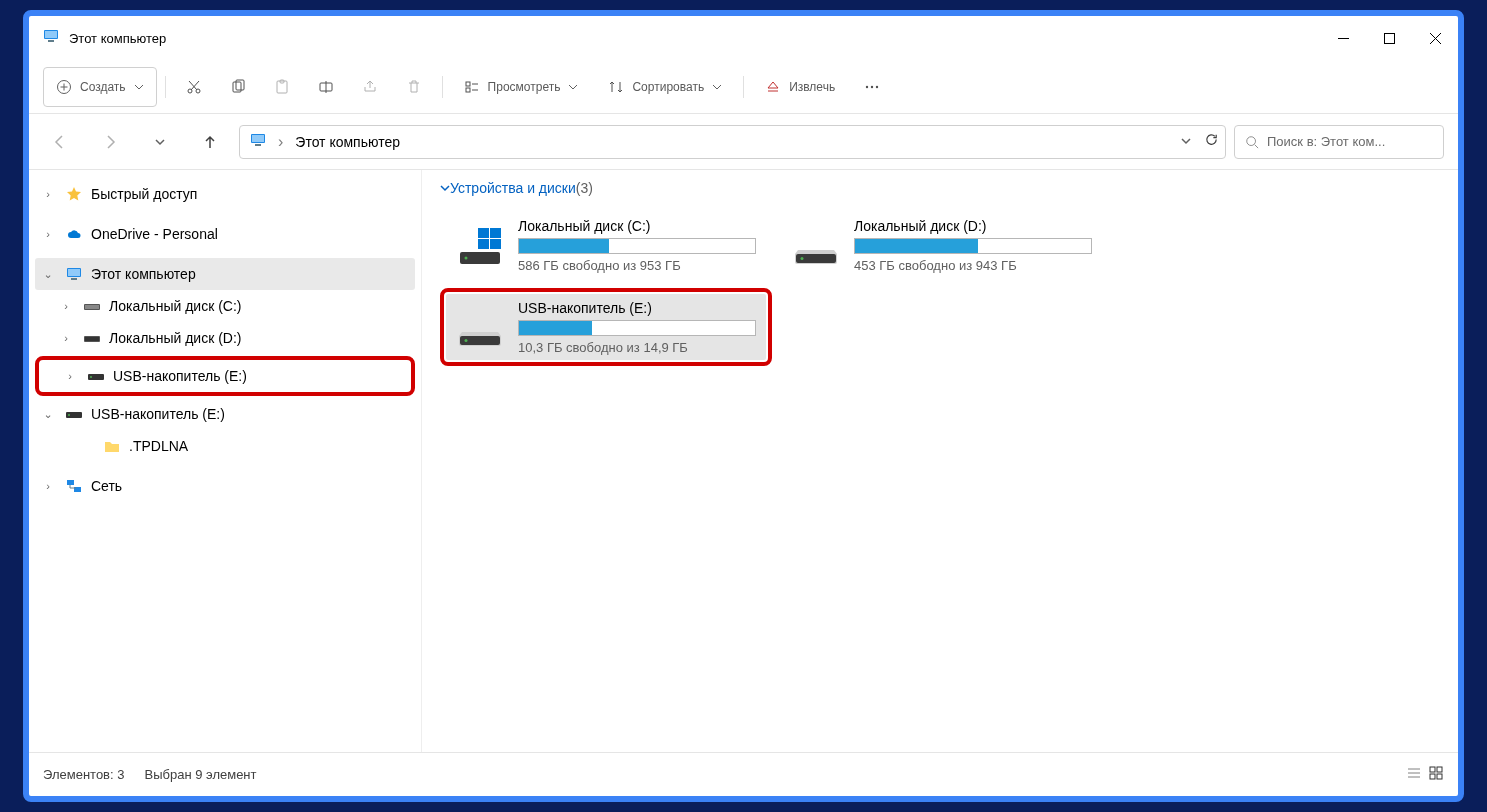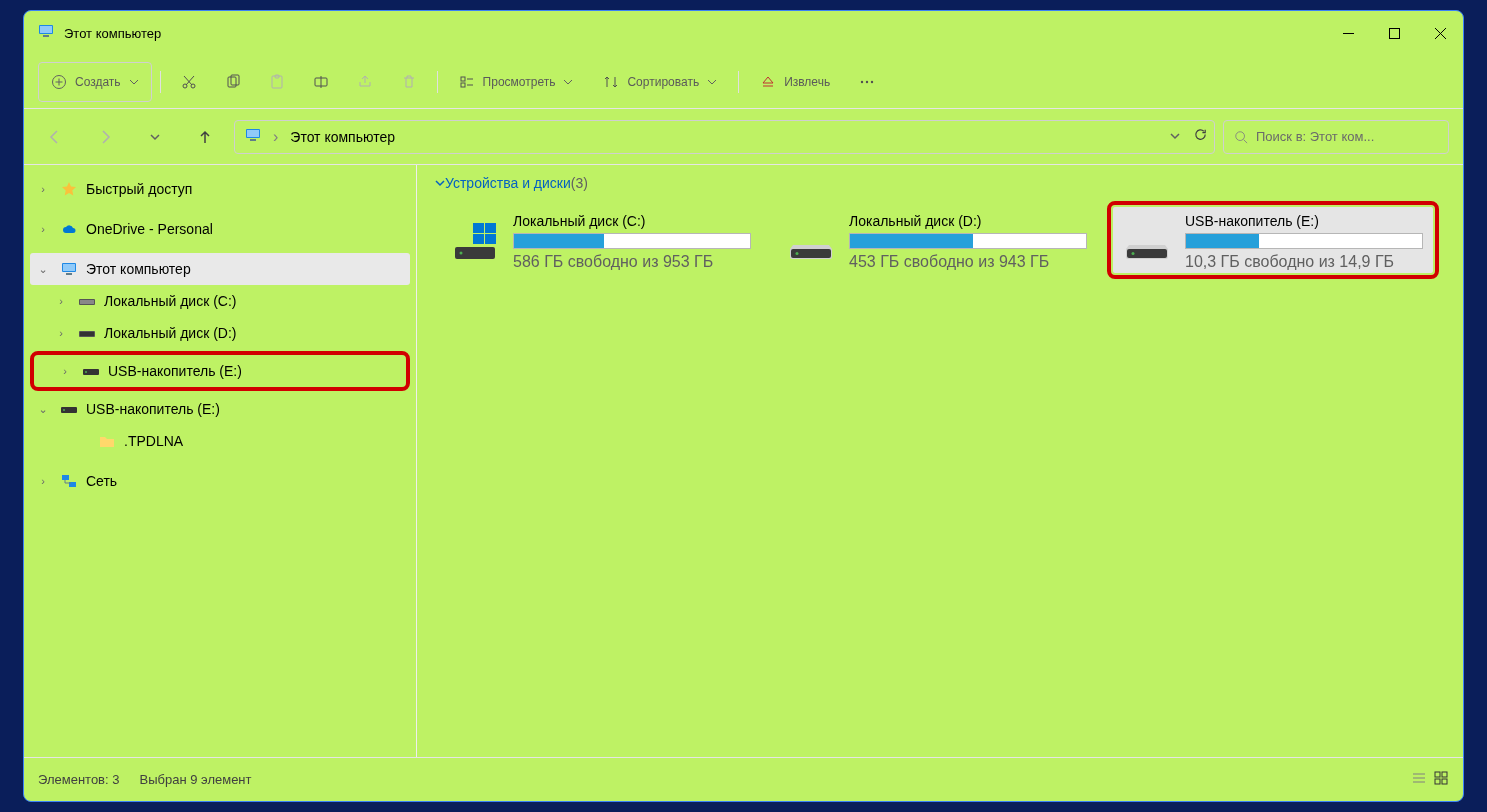--- a/index.html
+++ b/index.html
@@ -1,19 +1,19 @@
 <!DOCTYPE html>
 <html><head>
 <meta charset="utf-8">
 <style>
   * { box-sizing: border-box; margin: 0; padding: 0; font-family: "Segoe UI", sans-serif; }
   body { background: #0a1e5a; padding: 10px 0 0 0; }
   .window {
-    width: 1441px; height: 792px; margin: 0 auto; background: #bef264;
-    border: 1px solid #3b82f6; border-radius: 8px; overflow: hidden;
+    width: 1441px; height: 792px; margin: 0 auto; background: #ffffff;
+    border: 6px solid #3b82f6; border-radius: 8px; overflow: hidden;
     display: flex; flex-direction: column;
   }
   .titlebar { height: 44px; display: flex; align-items: center; padding: 0 0 0 14px; }
   .titlebar .icon { margin-right: 10px; }
   .titlebar .title { font-size: 13px; color: #000; }
   .titlebar .win-controls { margin-left: auto; display: flex; }
   .win-btn { width: 46px; height: 44px; display: flex; align-items: center; justify-content: center; color:#000; }
   .win-btn svg { width:11px; height:11px; }
 
   .toolbar {
@@ -29,21 +29,21 @@
   .addressbar-row {
     height: 56px; display:flex; align-items:center; gap:8px; padding: 0 14px 0 10px;
     border-bottom: 1px solid #e5e5e5;
   }
   .nav-btn { width:42px; height:42px; display:flex; align-items:center; justify-content:center; color:#616161; }
   .nav-btn.disabled { color:#b0b0b0; }
   .addr-box { flex:1; height:34px; border:1px solid #cfcfcf; border-radius:4px; display:flex; align-items:center; padding: 0 6px 0 10px; gap:12px; }
   .addr-box .crumb { font-size:14px; display:flex; align-items:center; gap:10px; }
   .addr-box .spacer { flex:1; }
   .addr-caret { color:#616161; }
-  .search-box { width:226px; height:34px; border:1px solid #cfcfcf; border-radius:4px; display:flex; align-items:center; padding:0 10px; color:#6a6a6a; font-size:13px; gap:8px; overflow:hidden; white-space:nowrap; }
+  .search-box { width:210px; height:34px; border:1px solid #cfcfcf; border-radius:4px; display:flex; align-items:center; padding:0 10px; color:#6a6a6a; font-size:13px; gap:8px; overflow:hidden; white-space:nowrap; }
 
   .body { flex:1; display:flex; min-height:0; }
   .sidebar { width:392px; padding: 8px 6px; overflow:auto; }
   .tree-item { height:32px; display:flex; align-items:center; font-size:14px; gap:8px; padding-right:6px; border-radius:3px; }
   .tree-item.selected { background:#e9e9e9; }
   .tree-item .chev { width:18px; text-align:center; color:#6a6a6a; font-size:11px; }
   .tree-item .indent0 { margin-left:4px; }
   .tree-item .indent1 { margin-left:22px; }
   .tree-item .indent2 { margin-left:42px; }
   .tree-item .ic { width:18px; display:flex; justify-content:center; }
@@ -56,21 +56,21 @@
   .drives { display:flex; gap:4px; flex-wrap:wrap; }
   .drive-card { width:320px; height:66px; padding:6px 10px; display:flex; gap:14px; border-radius:2px; }
   .drive-card.selected { background:#e5e5e5; }
   .drive-wrap { border:4px solid transparent; border-radius:8px; padding:2px; }
   .drive-wrap.highlight-red { border-color:#d10000; padding:2px; }
   .drive-icon { width:48px; height:48px; display:flex; align-items:flex-end; justify-content:center; }
   .drive-info { flex:1; }
   .drive-name { font-size:14px; margin-bottom:4px; }
   .drive-bar { width:100%; height:16px; border:1px solid #b6b6b6; background:#fff; position:relative; margin-bottom:4px; }
   .drive-bar .fill { position:absolute; left:0; top:0; bottom:0; background:#26a0da; }
-  .drive-free { font-size:16px; color:#606060; }
+  .drive-free { font-size:13px; color:#606060; }
 
   .statusbar { height:44px; border-top:1px solid #e5e5e5; display:flex; align-items:center; padding:0 14px; font-size:13px; color:#404040; gap:20px; }
   .statusbar .view-icons { margin-left:auto; display:flex; gap:6px; color:#808080; }
 
   
   .glyph { width:16px; height:16px; }
 </style>
 </head>
 <body>
 

